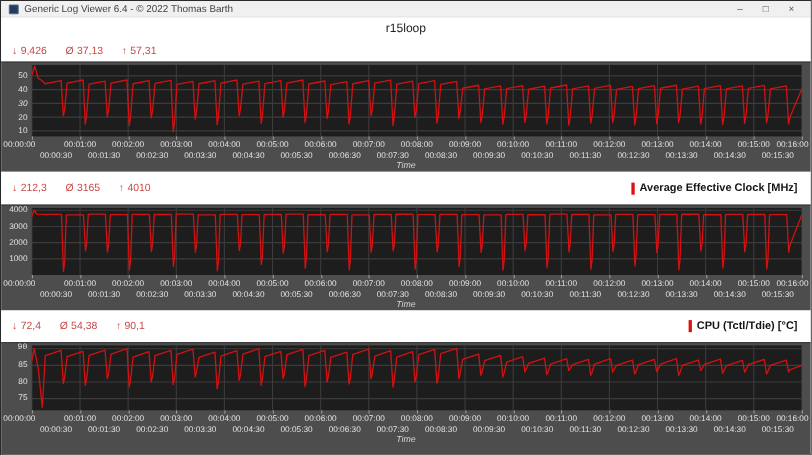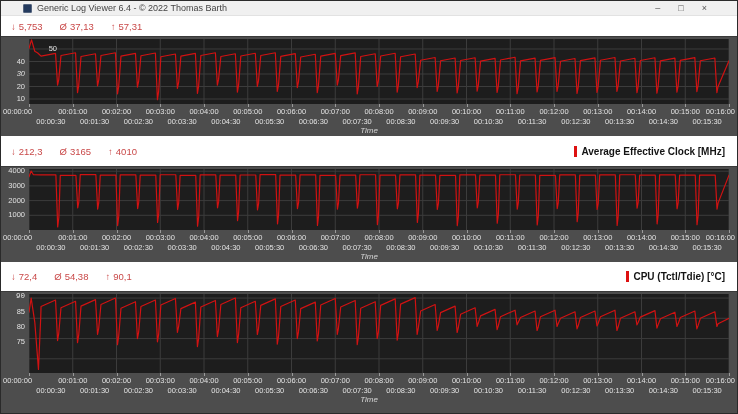--- a/index.html
+++ b/index.html
@@ -7,21 +7,21 @@
   .window{
     width:738px;height:414px;margin:0;
     border:1px solid #2a2a2a;
     display:flex;flex-direction:column;
     background:#ffffff;
     font-family:"Liberation Sans",sans-serif;
     overflow:hidden;position:relative;
   }
   .titlebar{
     flex:0 0 15px;background:#f0f0f0;border-bottom:1px solid #e2e2e2;
-    display:flex;align-items:center;gap:5px;padding:0 22px;
+    display:flex;align-items:center;gap:5px;padding:0 7px;
   }
   .app-icon{width:9px;height:9px;background:#243a5e;border:1px solid #55657f;border-radius:1px;}
   .win-title{font-size:9px;color:#444;white-space:nowrap;}
   .win-controls{margin-left:auto;display:flex;gap:18px;padding-right:8px;font-size:9px;color:#555;line-height:1;}
   .win-controls span{cursor:default;}
   .doc-title{flex:0 0 20px;display:flex;align-items:center;justify-content:center;
     font-size:11px;color:#222;background:#fff;}
   .stats-row{display:flex;align-items:center;padding:0 10px 0 10px;background:#fff;}
   .r1{flex:0 0 20px;}
   .r2{flex:0 0 30px;}
@@ -60,26 +60,27 @@
   <div class="titlebar">
     <div class="app-icon"></div>
     <div class="win-title">Generic Log Viewer 6.4 - © 2022 Thomas Barth</div>
     <div class="win-controls">
       <span>–</span>
       <span>□</span>
       <span>×</span>
     </div>
   </div>
 
+  <div class="doc-title">r15loop</div>
 
   <div class="stats-row r1">
     <div class="stats">
       <span class="stat">
         <span>↓</span>
-        <span>5,753</span>
+        <span>9,426</span>
       </span>
       <span class="stat">
         <span>Ø</span>
         <span>37,13</span>
       </span>
       <span class="stat">
         <span>↑</span>
         <span>57,31</span>
       </span>
     </div>
@@ -158,21 +159,21 @@
         <div class="xtick xrow2" style="left: calc(46.875% + 11.125px);">00:07:30</div>
         <div class="xtick xrow2" style="left: calc(53.125% + 8.875px);">00:08:30</div>
         <div class="xtick xrow2" style="left: calc(59.375% + 6.625px);">00:09:30</div>
         <div class="xtick xrow2" style="left: calc(65.625% + 4.375px);">00:10:30</div>
         <div class="xtick xrow2" style="left: calc(71.875% + 2.125px);">00:11:30</div>
         <div class="xtick xrow2" style="left: calc(78.125% - 0.125px);">00:12:30</div>
         <div class="xtick xrow2" style="left: calc(84.375% - 2.375px);">00:13:30</div>
         <div class="xtick xrow2" style="left: calc(90.625% - 4.625px);">00:14:30</div>
         <div class="xtick xrow2" style="left: calc(96.875% - 6.875px);">00:15:30</div>
       </div>
-  <div class="ytick" style="top: 8px; margin-left: 32px;">50</div>
+  <div class="ytick" style="top: 8px;">50</div>
       <div class="ytick" style="top: 20.5px;">40</div>
       <div class="ytick" style="top: 33px; font-style: italic;">30</div>
       <div class="ytick" style="top: 45.5px;">20</div>
       <div class="ytick" style="top: 58px;">10</div>
     </div>
 
   <div class="stats-row r2">
     <div class="stats">
       <span class="stat">
         <span>↓</span>

